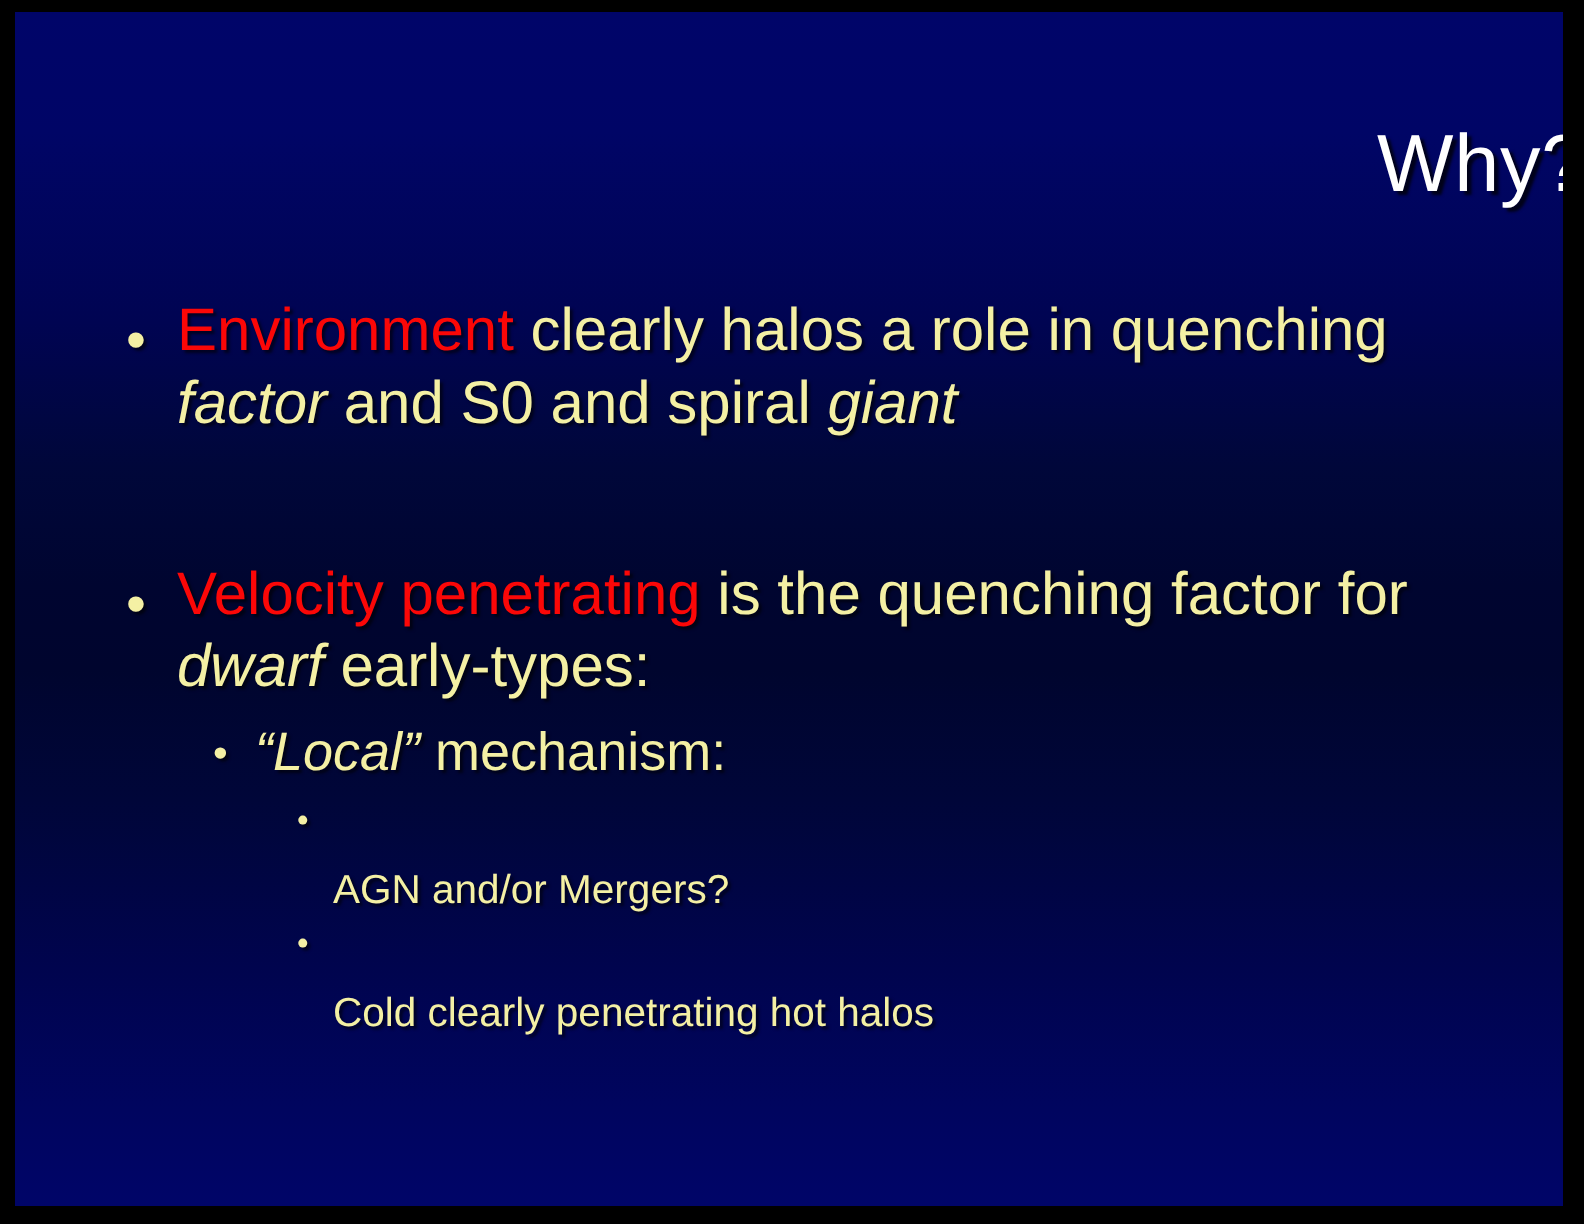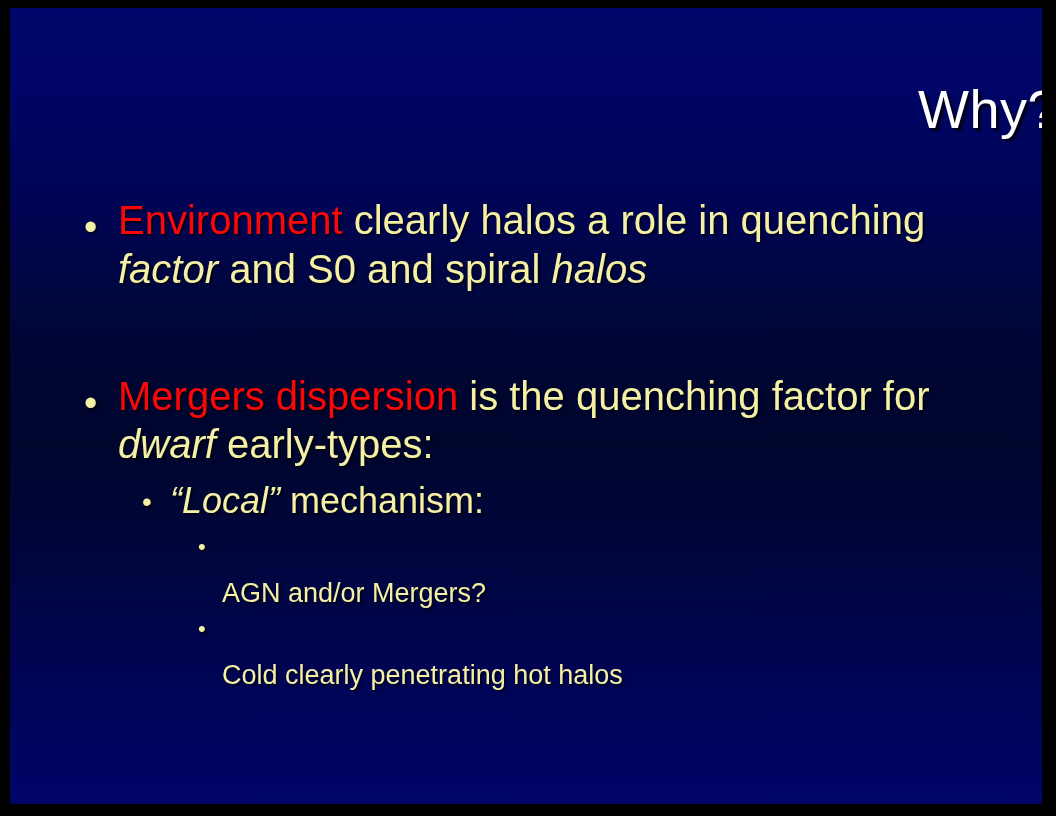--- a/index.html
+++ b/index.html
@@ -143,28 +143,28 @@
 
 <div id="slide-frame">
   <div id="slide-canvas">
 
     <div id="slide-title">Why?</div>
 
     <div id="slide-body">
 
       <div class="bullet-row lvl1">
         <span class="bullet-marker">•</span>
-        <span class="bullet-text"><span class="accent">Environment</span><span> clearly halos a role in quenching </span><span class="em">factor</span><span> and S0 and spiral </span><span class="em">halos</span></span>
+        <span class="bullet-text"><span class="accent">Environment</span><span> clearly halos a role in quenching </span><span class="em">factor</span><span> and S0 and spiral </span><span class="em">giant</span></span>
       </div>
 
       <div class="spacer-block"></div>
 
       <div class="bullet-row lvl1">
         <span class="bullet-marker">•</span>
-        <span class="bullet-text"><span class="accent">Mergers dispersion</span><span> is the quenching factor for </span><span class="em">dwarf</span><span> early-types:</span></span>
+        <span class="bullet-text"><span class="accent">Velocity penetrating</span><span> is the quenching factor for </span><span class="em">dwarf</span><span> early-types:</span></span>
       </div>
 
       <div class="spacer-small"></div>
 
       <div class="bullet-row lvl2">
         <span class="bullet-marker">•</span>
         <span class="bullet-text"><span class="em">“Local”</span><span> mechanism:</span></span>
       </div>
 
       <div class="spacer-tiny"></div>

